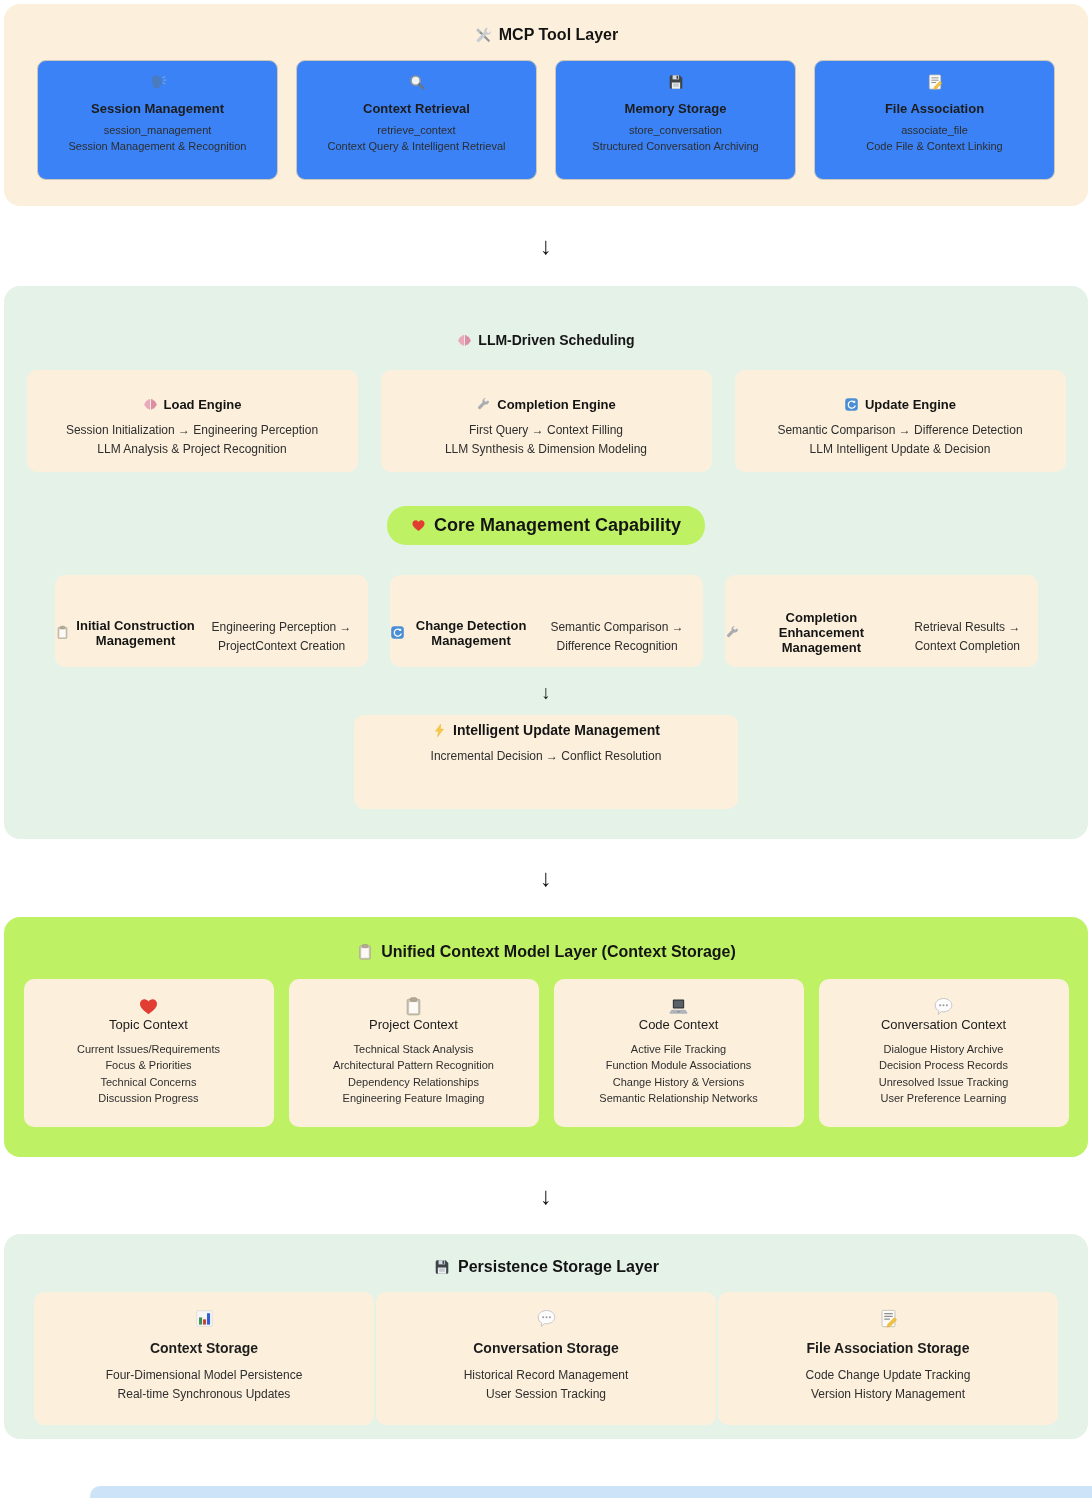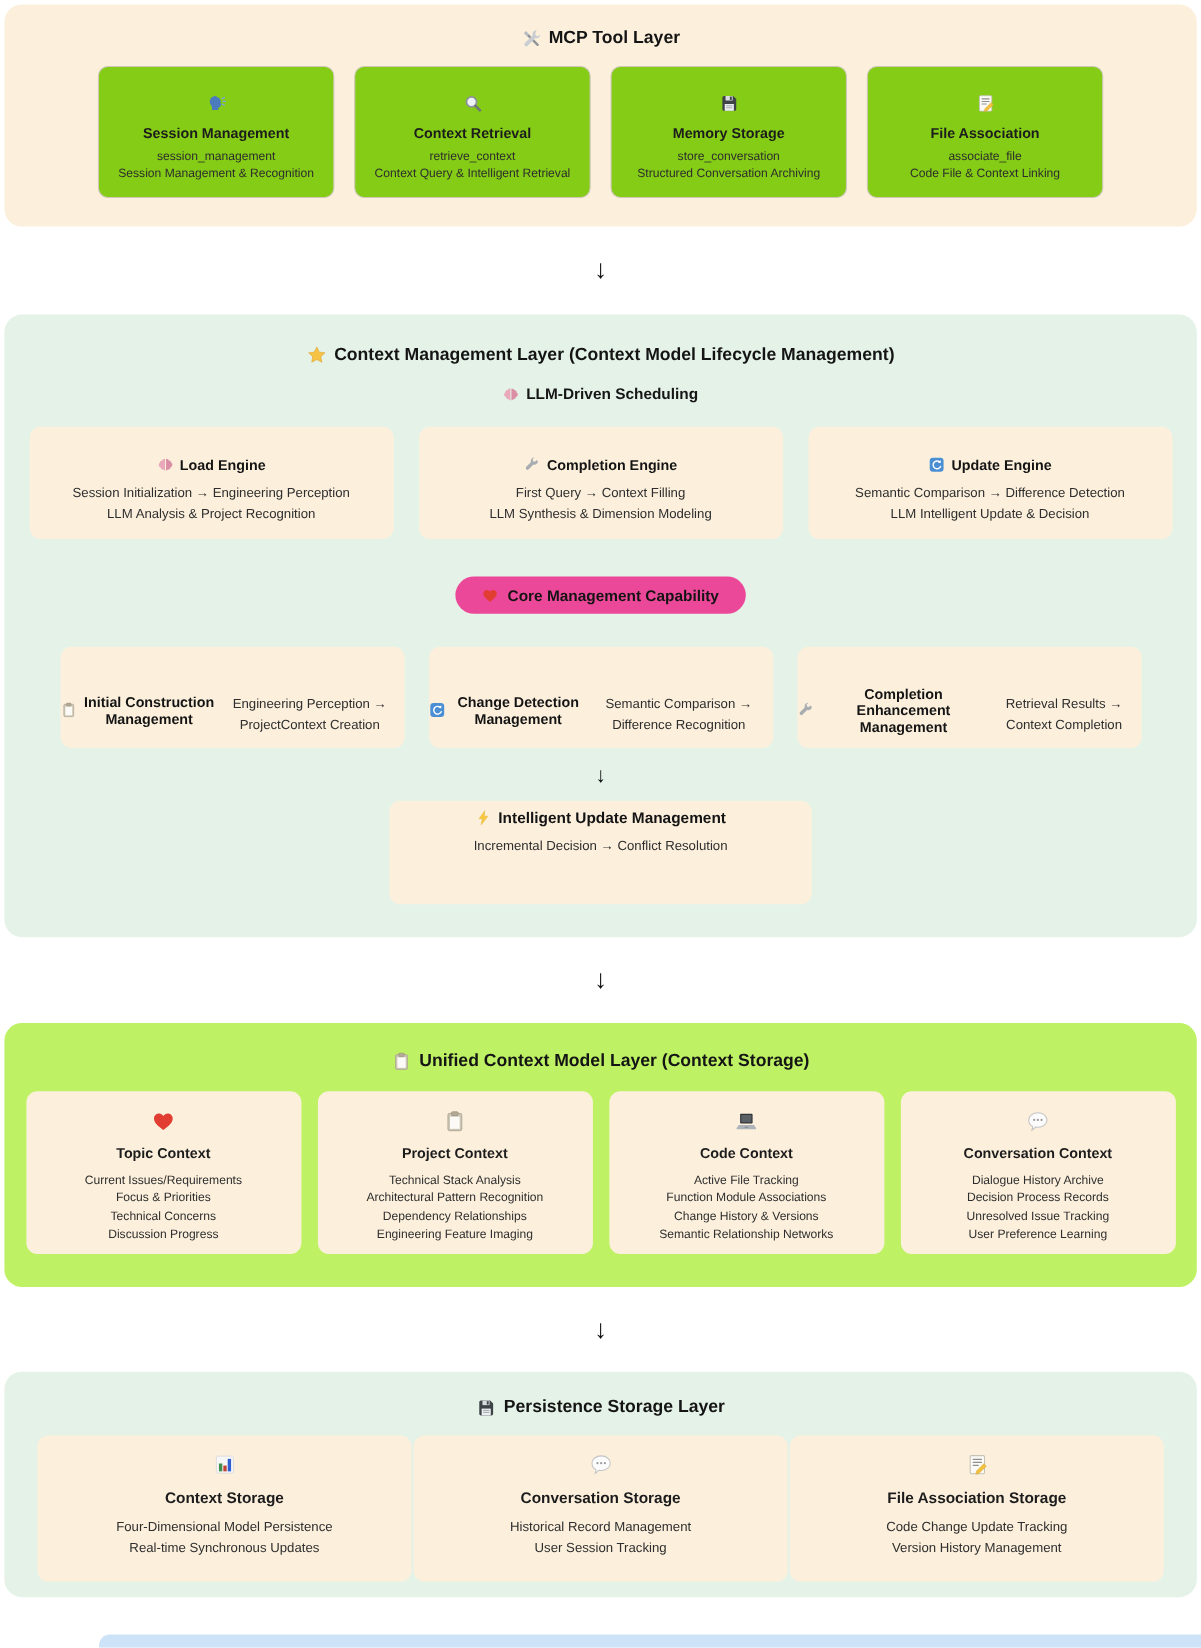--- a/index.html
+++ b/index.html
@@ -27,24 +27,24 @@
   .ic18 svg { width:18px; height:18px; }
   .ic15 svg { width:15px; height:15px; }
   .ic20 svg { width:21px; height:21px; }
 
   .row { display:flex; justify-content:center; }
 
   
   .sec-mcp { margin-top:4px; padding:22px 0 26px; }
   .mcp-cards { gap:18px; margin-top:16px; }
   .mcp-card {
-    width:215px; height:120px; background:#84cc16;
+    width:241px; height:120px; background:#3b82f6;
     border:1px solid #cfc8b9; border-radius:9px;
     display:flex; flex-direction:column; align-items:center;
-    padding-top:24px; text-align:center;
+    padding-top:12px; text-align:center;
   }
   .mcp-card .card-title { font-size:13px; font-weight:700; margin-top:10px; }
   .mcp-card .card-sub   { font-size:11px; color:#2d2d2d; margin-top:8px; }
   .mcp-card .card-desc  { font-size:11px; color:#2d2d2d; margin-top:4px; }
 
   
   .gap-arrow {
     display:flex; align-items:center; justify-content:center;
     font-size:24px; color:#111; font-weight:400;
   }
@@ -60,22 +60,22 @@
     padding-top:27px; text-align:center;
   }
   .card-head { display:flex; align-items:center; justify-content:flex-start; gap:6px;
     font-size:13px; font-weight:700; color:#141414; }
   .engine-card .card-body, .mgmt-card .card-body, .upd-card .card-body {
     font-size:12px; color:#2e2e2e; margin-top:9px; line-height:1.55;
   }
   .pill-row { margin-top:34px; }
   .pill {
     display:flex; align-items:center; gap:8px;
-    background:#ec4899; border-radius:19px; padding:9px 24px;
-    font-size:14px; font-weight:700; color:#141414;
+    background:#bef264; border-radius:19px; padding:9px 24px;
+    font-size:18px; font-weight:700; color:#141414;
   }
   .managements { gap:22px; margin-top:30px; }
   .mgmt-card {
     width:313px; height:92px; background:#fcf0dd; border-radius:10px;
     display:flex; flex-direction:row; align-items:center;
     padding-top:23px; text-align:center;
   }
   .inner-arrow { height:24px; margin-top:14px; font-size:19px; }
   .upd-row { margin-top:10px; }
   .upd-card {
@@ -86,21 +86,21 @@
   .upd-card .card-head { font-size:14px; }
 
   
   .sec-ucm { padding:26px 0 30px; }
   .model-cards { gap:15px; margin-top:18px; }
   .model-card {
     width:250px; height:148px; background:#fcf0dd; border-radius:10px;
     display:flex; flex-direction:column; align-items:center;
     padding-top:17px; text-align:center;
   }
-  .model-card .card-title { font-size:13px; font-weight:700; margin-top:11px; }
+  .model-card .card-title { font-size:13px; font-weight:400; margin-top:0; }
   .model-card .card-items { font-size:11px; color:#2e2e2e; margin-top:9px; line-height:1.48; }
 
   
   .sec-ps { padding:24px 0 14px; }
   .persist-cards { gap:2px; margin-top:16px; }
   .persist-card {
     width:340px; height:133px; background:#fcf0dd; border-radius:10px;
     display:flex; flex-direction:column; align-items:center;
     padding-top:16px; text-align:center;
   }
@@ -175,28 +175,20 @@
       <div class="card-title">File Association</div>
       <div class="card-sub">associate_file</div>
       <div class="card-desc">Code File &amp; Context Linking</div>
     </div>
   </div>
 </div>
 
 <div class="gap-arrow gap-a1">↓</div>
 
 <div class="section sec-green sec-cm">
-  <div class="layer-title">
-    <span class="ic ic18">
-        <svg viewBox="0 0 20 20">
-          <path d="M10 1.6 l2.5 5.2 5.7 .7 -4.2 3.9 1.1 5.6 -5.1 -2.8 -5.1 2.8 1.1 -5.6 -4.2 -3.9 5.7 -.7 Z" fill="#f6c344" stroke="#e2a93a" stroke-width="0.7"></path>
-        </svg>
-      </span>
-    <span>Context Management Layer (Context Model Lifecycle Management)</span>
-  </div>
   <div class="sub-title">
     <span class="ic ic15">
         <svg viewBox="0 0 20 20">
           <path d="M9.4 2.8 c-2 0 -2.9 1 -3.5 1.9 -1.6 .2 -2.8 1.4 -2.9 3 -1 .7 -1.4 1.8 -1.2 3 .2 1.1 1 2 2 2.3 .3 1.6 1.7 2.8 3.4 2.8 .8 1 1.6 1.3 2.2 1.3 Z" fill="#e9a9bb"></path>
           <path d="M10.6 2.8 c2 0 2.9 1 3.5 1.9 1.6 .2 2.8 1.4 2.9 3 1 .7 1.4 1.8 1.2 3 -.2 1.1 -1 2 -2 2.3 -.3 1.6 -1.7 2.8 -3.4 2.8 -.8 1 -1.6 1.3 -2.2 1.3 Z" fill="#db8fa6"></path>
         </svg>
       </span>
     <span>LLM-Driven Scheduling</span>
   </div>
 

